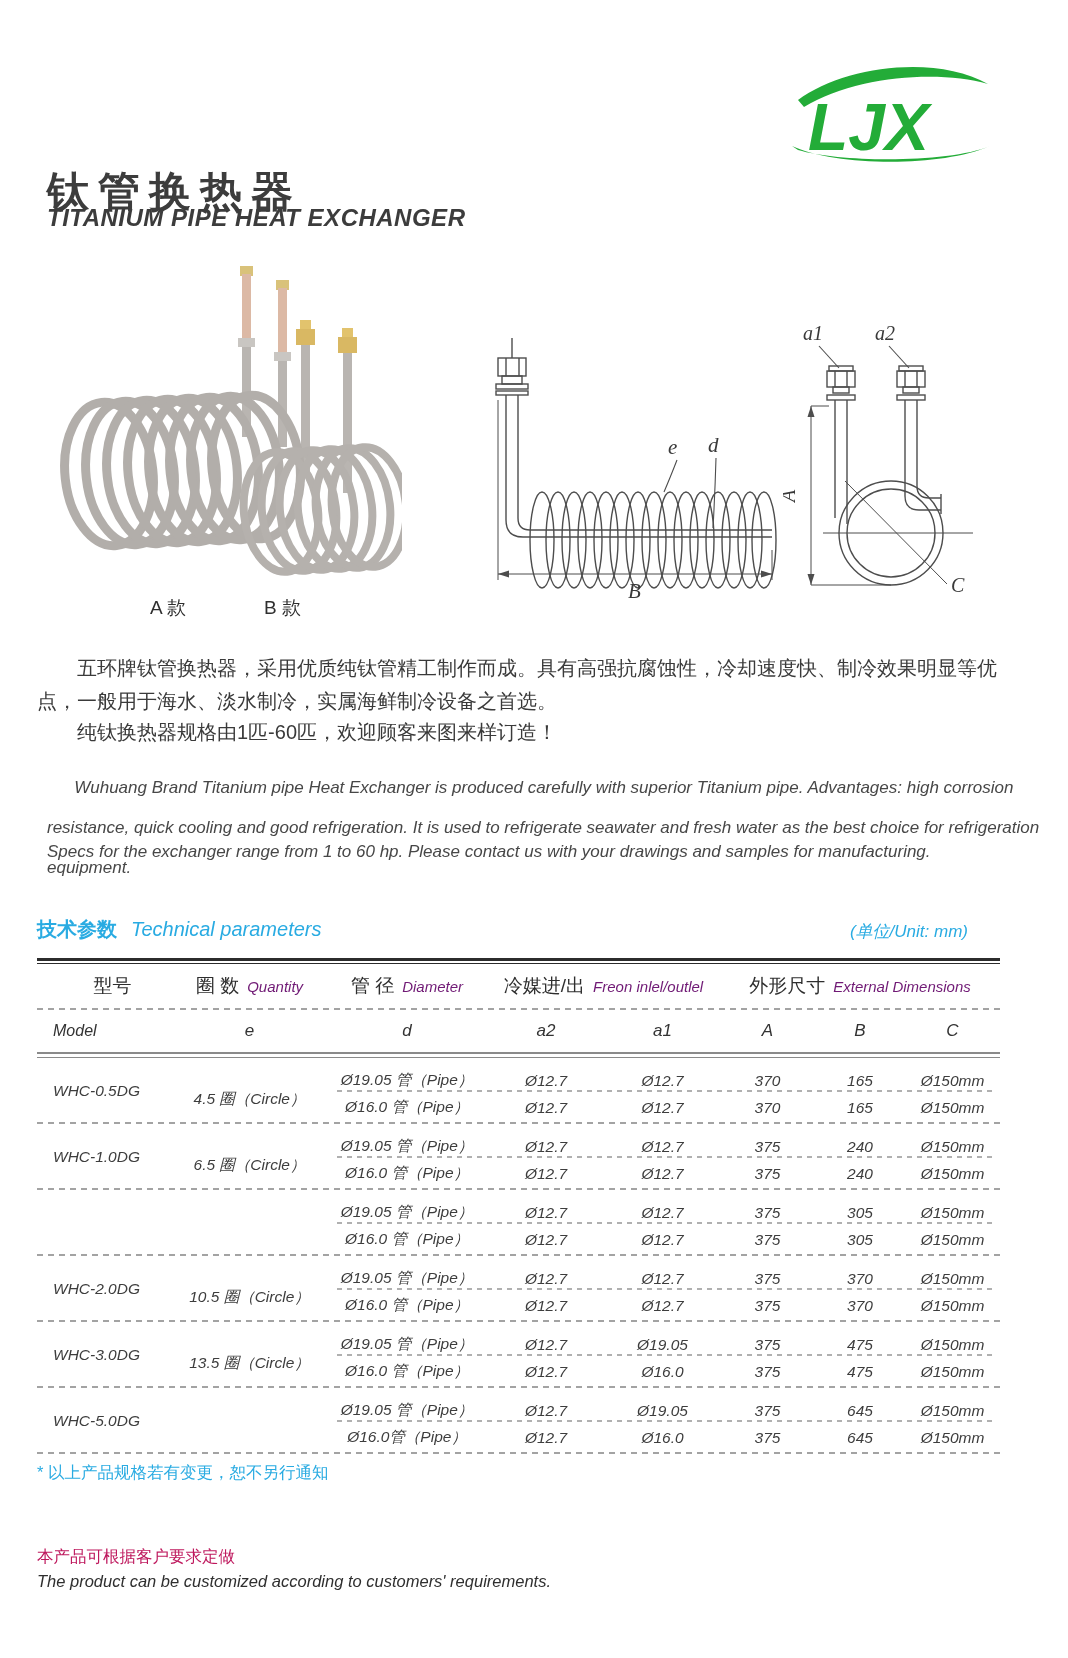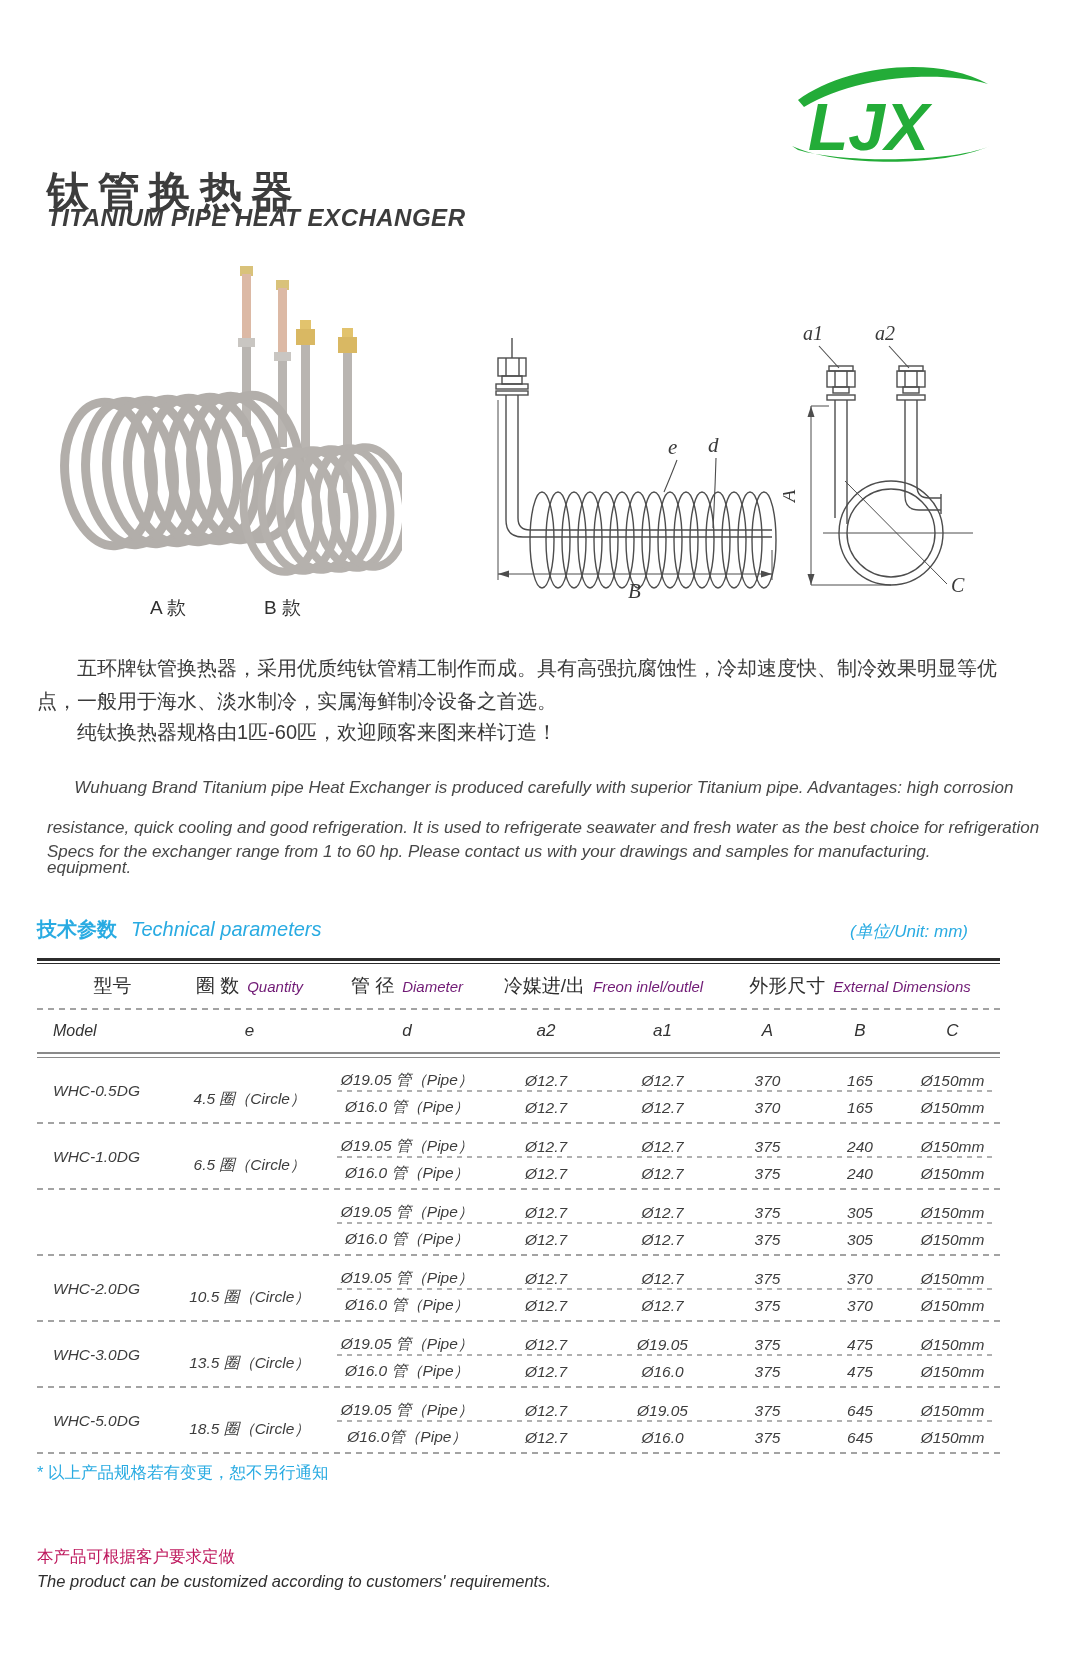--- a/index.html
+++ b/index.html
@@ -359,21 +359,20 @@
         <div class="cell">Ø12.7</div>
         <div class="cell">Ø16.0</div>
         <div class="cell">375</div>
         <div class="cell">475</div>
         <div class="cell">Ø150mm</div>
       </div>
     </div>
 
     <div class="t-group">
       <div class="model-cell">WHC-5.0DG</div>
-      <div class="qty-cell">18.5 圈（Circle）</div>
       <div class="variant v1">
         <div class="cell">Ø19.05 管（Pipe）</div>
         <div class="cell">Ø12.7</div>
         <div class="cell">Ø19.05</div>
         <div class="cell">375</div>
         <div class="cell">645</div>
         <div class="cell">Ø150mm</div>
       </div>
       <div class="inner-dash"></div>
       <div class="variant v2">

